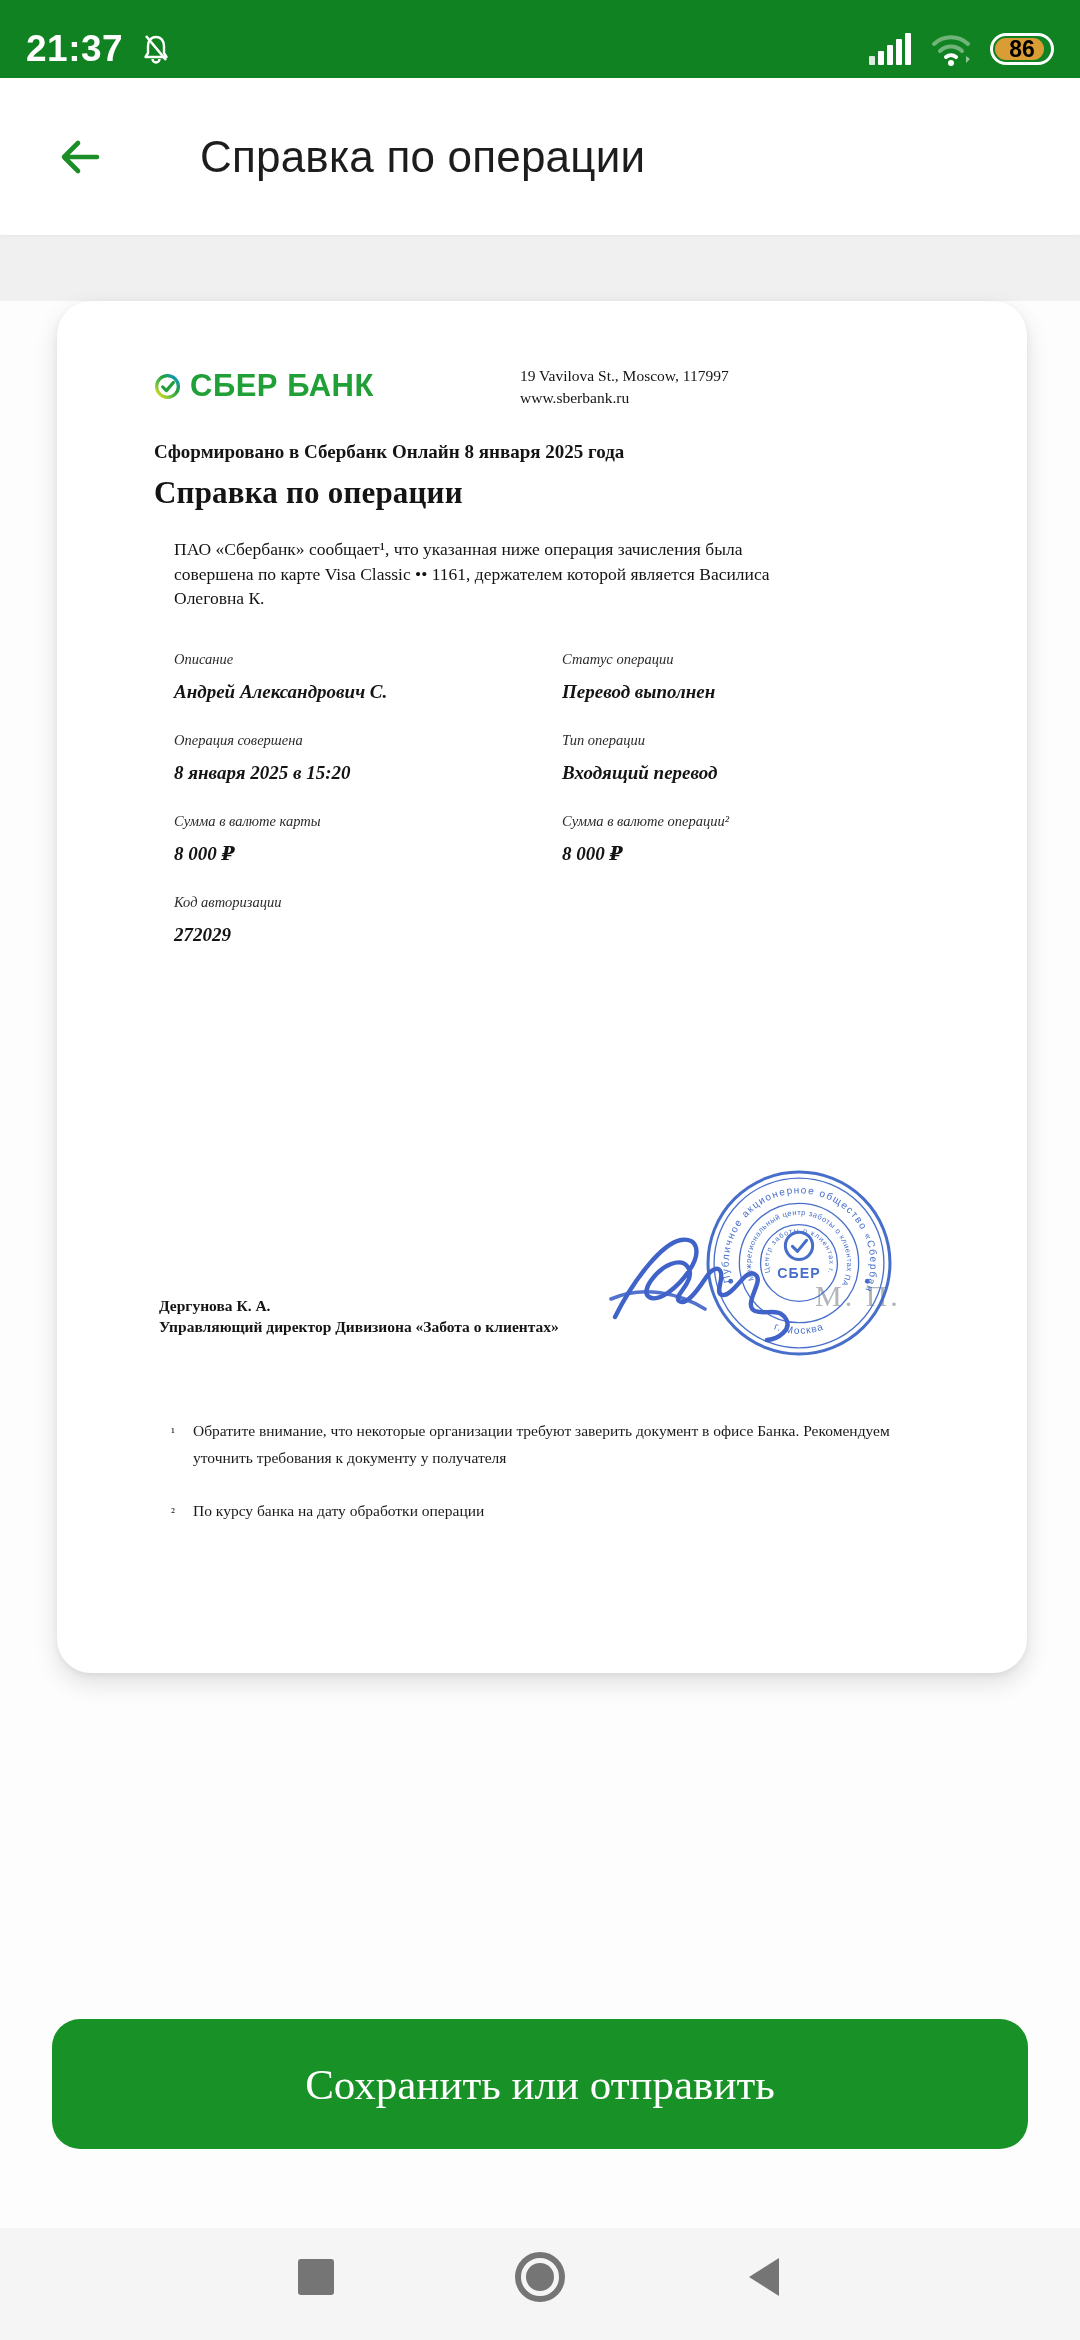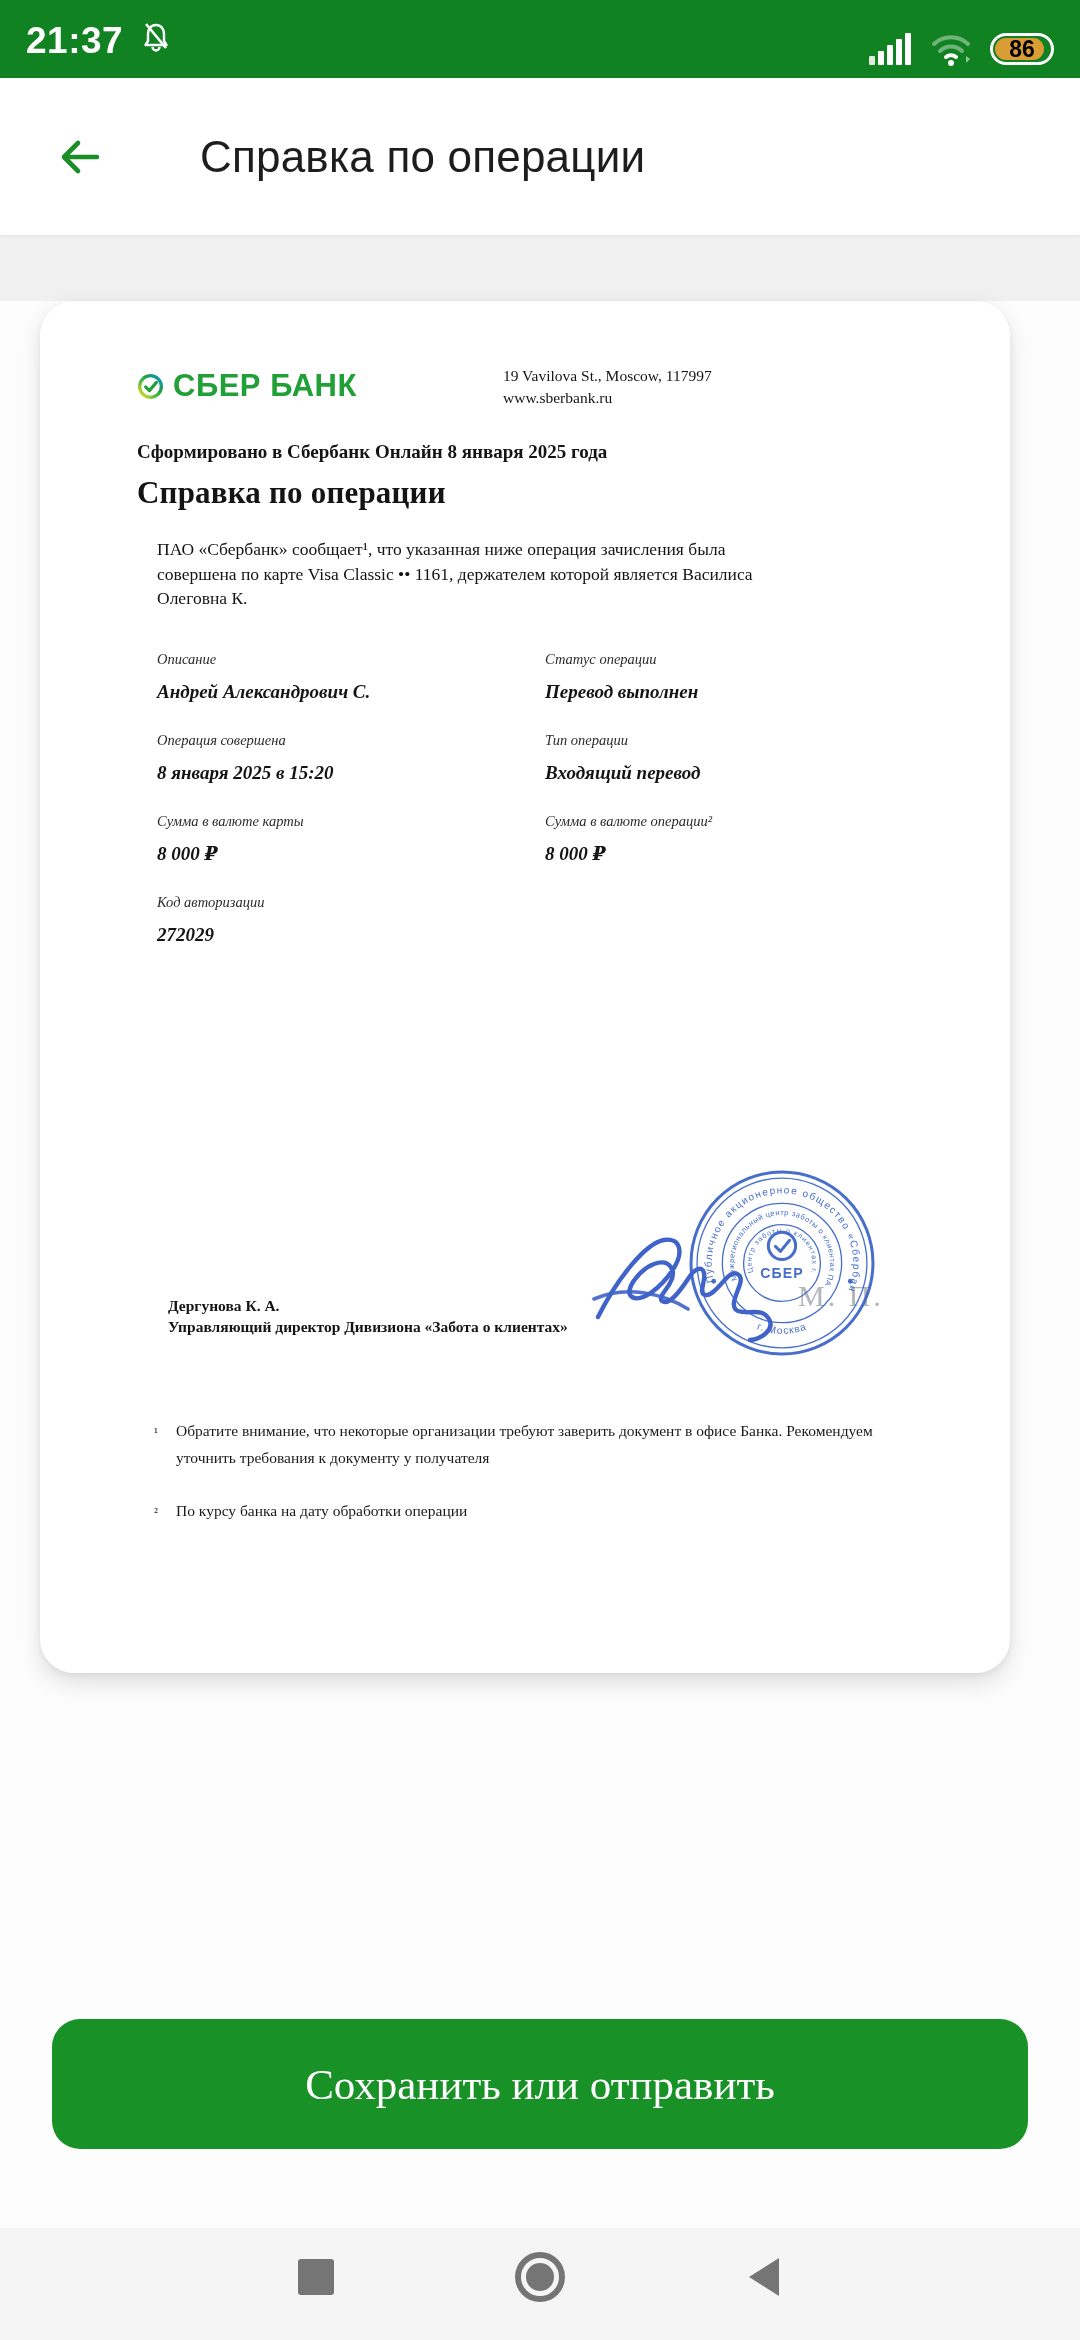--- a/index.html
+++ b/index.html
@@ -13,40 +13,40 @@
     --nav_bg:#F5F5F6;
     --nav_icon:#757575;
     --battery_amber:#DA9D35;
   }
   *{margin:0;padding:0;box-sizing:border-box;}
   html,body{width:1080px;height:2340px;}
   body{font-family:"Liberation Sans","DejaVu Sans",sans-serif;background:#fff;}
   .screen{position:relative;width:1080px;height:2340px;background:var(--page_bg);overflow:hidden;}
 
   
-  .status-bar{height:78px;background:var(--status_green);display:flex;
+  .status-bar{height:78px;background:var(--status_green);display:flex;align-items:center;
     padding:20px 26px 0 26px;color:#fff;}
   .sb-time{font-size:37px;font-weight:bold;letter-spacing:.5px;}
   .sb-bell{margin-left:16px;display:flex;}
   .sb-right{margin-left:auto;display:flex;align-items:center;gap:16px;}
   .battery{position:relative;width:64px;height:32px;border:3px solid #fff;border-radius:16px;}
   .battery-fill{position:absolute;top:2px;left:2px;bottom:2px;width:84%;
     background:var(--battery_amber);border-radius:11px;}
   .battery-label{position:absolute;inset:0;display:flex;align-items:center;justify-content:center;
     font-size:23px;font-weight:bold;color:#000000;}
 
   
   .app-header{height:157px;background:#fff;display:flex;align-items:center;padding-left:54px;
     box-shadow:0 1px 4px rgba(0,0,0,.05);position:relative;z-index:3;}
   .back-btn{border:none;background:none;width:50px;height:50px;cursor:pointer;display:flex;}
   .app-title{margin-left:96px;font-size:44px;color:#1d1d1d;letter-spacing:.2px;}
   .gray-strip{height:66px;background:var(--strip_gray);}
 
   
-  .card{position:relative;width:970px;height:1372px;margin-left:40px;background:#fff;
+  .card{position:relative;width:970px;height:1372px;margin-left:57px;background:#fff;
     border-radius:34px;box-shadow:0 10px 24px rgba(0,0,0,.12),0 2px 6px rgba(0,0,0,.06);
     padding:64px 60px 0 97px;
     font-family:"Liberation Serif","DejaVu Serif",serif;color:#141414;}
   .doc-top{display:flex;align-items:flex-start;}
   .logo{flex:0 0 366px;display:flex;align-items:center;gap:9px;padding-top:3px;}
   .logo-text{font-family:"Liberation Sans","DejaVu Sans",sans-serif;font-weight:bold;
     font-size:31px;color:var(--brand_green);letter-spacing:.5px;white-space:nowrap;}
   .addr-col1{flex:0 0 236px;font-size:15.5px;line-height:22px;}
   .addr-col2{margin-left:0;font-size:15.5px;line-height:22px;}
   .addr-row{display:flex;align-items:center;gap:8px;white-space:nowrap;}
@@ -60,21 +60,21 @@
   .fields{margin:40px 0 0 20px;display:grid;grid-template-columns:388px 1fr;}
   .field{margin-bottom:29px;font-style:italic;}
   .field-label{font-size:14.5px;color:#2b2b2b;line-height:17px;}
   .field-value{margin-top:13px;font-size:19px;font-weight:bold;line-height:22px;}
 
   
   .mp-label{position:absolute;left:758px;top:978px;font-size:30px;color:#B2B5B9;letter-spacing:3px;
     font-family:"Liberation Serif","DejaVu Serif",serif;}
   .stamp-svg{position:absolute;left:648px;top:868px;opacity:.93;}
   .signature-svg{position:absolute;left:552px;top:918px;}
-  .signer{position:absolute;left:128px;top:994px;font-size:15.5px;font-weight:bold;line-height:21px;}
+  .signer{position:absolute;left:102px;top:994px;font-size:15.5px;font-weight:bold;line-height:21px;}
 
   .footnotes{position:absolute;left:108px;top:1116px;width:730px;}
   .footnote{position:relative;padding-left:28px;font-size:15.5px;line-height:27px;color:#1a1a1a;}
   .footnote + .footnote{margin-top:26px;}
   .fn-marker{position:absolute;left:6px;top:1px;font-size:13px;}
 
   
   .primary-btn{display:flex;align-items:center;justify-content:center;margin:346px 0 0 52px;
     width:976px;height:130px;border:none;border-radius:28px;background:var(--button_green);
     color:#fff;font-size:43px;font-family:Liberation Serif, serif;cursor:pointer;}

